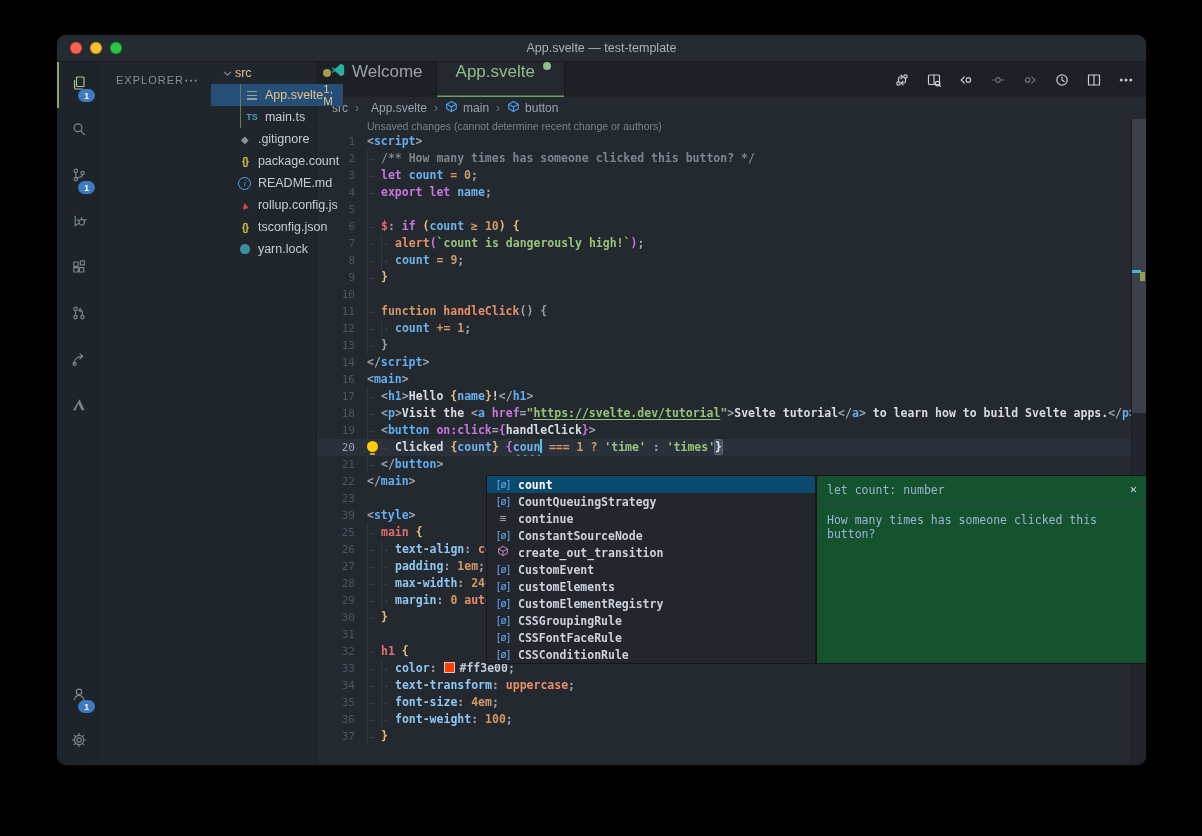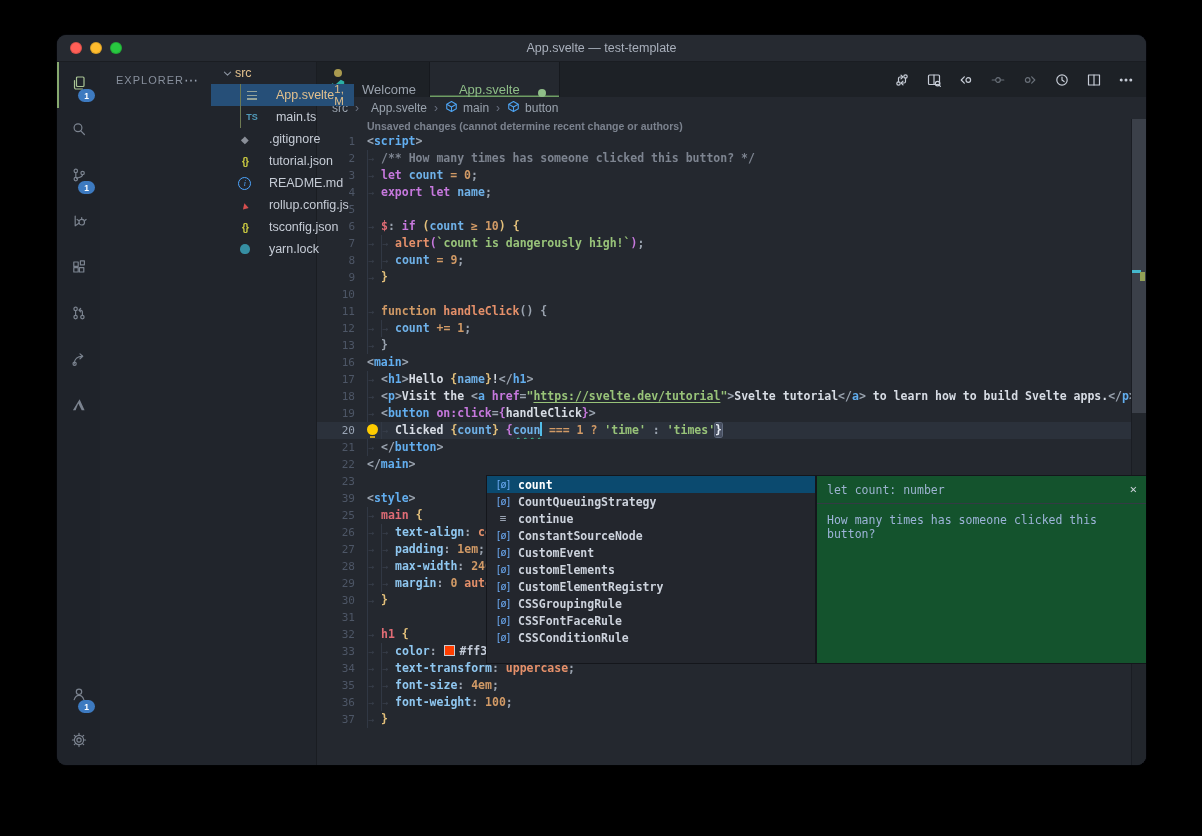--- a/index.html
+++ b/index.html
@@ -29,52 +29,52 @@
   .chev svg{width:11px;height:11px}
   .chev.down svg{transform:rotate(90deg)}
   .frow{height:22px;display:flex;align-items:center;font-size:12.5px;color:#c6ccd6;position:relative;}
   .frow.lvl0c{padding-left:10px;}
   .frow.lvl0f{padding-left:26px;}
   .frow.lvl1{padding-left:33px;}
   .frow.guide{background-image:linear-gradient(#6e7a52,#6e7a52);background-size:1px 22px;background-position:29px 0;background-repeat:no-repeat;}
   .frow.selected{background-color:#264f78;}
   .frow.mod{color:#e2c08d;}
   .frow.dim{color:#6e7681;}
-  .fi{width:16px;display:inline-flex;justify-content:center;align-items:flex-end;margin-right:16px;flex-shrink:0;}
+  .fi{width:16px;display:inline-flex;justify-content:center;align-items:flex-end;margin-right:5px;flex-shrink:0;}
   .i-lines{width:10px;height:9px;background:repeating-linear-gradient(to bottom,currentColor 0 1.5px,transparent 1.5px 3.6px);}
   .exp-svelte .i-lines{color:#94a39a}
   .i-ts{font-size:9px;font-weight:bold;color:#519aba;font-family:"Liberation Sans",sans-serif;}
   .i-git{color:#8a8f98;font-size:10px;}
   .i-br{color:#cbcb41;font-size:10px;font-weight:bold;letter-spacing:-1px;}
   .i-info{width:11px;height:11px;border:1px solid #4da6ff;border-radius:50%;color:#4da6ff;font-size:8px;font-style:italic;
     display:inline-flex;align-items:center;justify-content:center;font-family:"Liberation Serif",serif;}
   .i-roll{color:#d64f4f;font-size:10px;transform:rotate(-14deg);}
   .i-yarn{width:10px;height:10px;border-radius:50% 50% 45% 45%;background:#368fa3;}
   .fbadge{margin-left:auto;padding-right:10px;font-size:11.5px;color:#e2c08d;}
   .fdot{margin-left:auto;margin-right:12px;width:8px;height:8px;border-radius:50%;background:#a99a4f;}
   .sb-sp{flex:1}
   .sb-section{height:23px;display:flex;align-items:center;border-top:1px solid #2c313a;font-size:11px;font-weight:bold;
     letter-spacing:.3px;color:#9fa8b5;padding-left:6px;gap:2px;}
   
   .editorcol{flex:1;display:flex;flex-direction:column;min-width:0;background:#24282f;}
   .tabbar{height:35px;background:#1d2126;display:flex;align-items:stretch;flex-shrink:0;}
-  .tab{display:flex;align-items:flex-end;gap:16px;padding:0 13px;font-size:13px;color:#9aa2ad;background:#1d2126;border-right:1px solid #16191e;}
+  .tab{display:flex;align-items:flex-start;gap:6px;padding:0 13px;font-size:17px;color:#9aa2ad;background:#1d2126;border-right:1px solid #16191e;}
   .tab.active{background:#24282f;color:#8fbe88;box-shadow:inset 0 -1.5px 0 #6f9e64;}
   .tab .i-lines{color:#87b87f}
   .moddot{width:8px;height:8px;border-radius:50%;background:#8fbe88;margin-left:2px;}
   .toolbar{margin-left:auto;display:flex;align-items:center;gap:16px;padding-right:12px;color:#c6ccd6;}
   .tb-icon{width:16px;height:16px;display:inline-flex;}
   .tb-icon.dim{color:#697079;}
   .breadcrumbs{height:22px;display:flex;align-items:center;padding-left:15px;gap:7px;font-size:12px;color:#9aa3ae;flex-shrink:0;}
   .crumb{display:flex;align-items:center;gap:5px;}
   .crumb .i-lines{color:#8b9aa4}
   .crumb-sep{color:#697080;font-size:12px;}
   
   .codearea{flex:1;position:relative;overflow:hidden;font-family:"DejaVu Sans Mono","Liberation Mono",monospace;}
-  .annotation{height:14px;line-height:14px;margin-left:50px;font-family:"Liberation Sans",sans-serif;font-size:10.5px;color:#7b828e;font-weight:bold;}
+  .annotation{height:14px;line-height:14px;margin-left:50px;font-family:"Liberation Sans",sans-serif;font-size:10.5px;color:#7b828e;}
   .code-line{height:17px;line-height:17px;display:flex;white-space:pre;font-size:11.5px;font-weight:600;}
   .code-line.current{background:#2b313b;}
   .ln{width:38px;padding-right:12px;text-align:right;font-size:11px;font-weight:normal;color:#4d5666;flex-shrink:0;}
   .current .ln{color:#9aa5b5;}
   .lc{flex:1;overflow:hidden;}
   .tk-ind{display:inline-block;width:13px;height:17px;vertical-align:top;color:#39404c;border-left:1px solid #313844;
     font-size:10px;line-height:17px;overflow:hidden;font-weight:normal;}
   .tk-pun{color:#9aa3af}.tk-tag{color:#62aeef}.tk-kw{color:#c678dd}.tk-var{color:#6fb1e8}
   .tk-amb{color:#d19a66}.tk-num{color:#d19a66}.tk-str{color:#98c379}.tk-cmt{color:#7d8490}
   .tk-fn{color:#e5906a}.tk-txt{color:#d7dce4}.tk-bry{color:#e3c07b}.tk-brp{color:#c678dd}
@@ -228,21 +228,21 @@
           <div class="frow lvl0f">
             <span class="fi">
               <span class="i-git">◆</span>
             </span>
             <span class="flabel">.gitignore</span>
           </div>
           <div class="frow lvl0f">
             <span class="fi">
               <span class="i-br">{}</span>
             </span>
-            <span class="flabel">tutorial.json</span>
+            <span class="flabel">package.count</span>
           </div>
           <div class="frow lvl0f">
             <span class="fi">
               <span class="i-info">i</span>
             </span>
             <span class="flabel">README.md</span>
           </div>
           <div class="frow lvl0f">
             <span class="fi">
               <span class="i-roll">▲</span>
@@ -394,20 +394,21 @@
             <div class="code-line"><span class="ln">4</span><span class="lc"><span class="tk-ind">→</span><span class="tk-kw">export let </span><span class="tk-var">name</span><span class="tk-pun">;</span></span></div>
             <div class="code-line"><span class="ln">5</span><span class="lc"><span class="tk-ind"></span></span></div>
             <div class="code-line"><span class="ln">6</span><span class="lc"><span class="tk-ind">→</span><span class="tk-dol">$</span><span class="tk-pun">: </span><span class="tk-kw">if </span><span class="tk-bry">(</span><span class="tk-var">count</span><span class="tk-amb"> ≥ </span><span class="tk-num">10</span><span class="tk-bry">) </span><span class="tk-bry">{</span></span></div>
             <div class="code-line"><span class="ln">7</span><span class="lc"><span class="tk-ind">→</span><span class="tk-ind">→</span><span class="tk-fn">alert</span><span class="tk-brp">(</span><span class="tk-str">`count is dangerously high!`</span><span class="tk-brp">)</span><span class="tk-pun">;</span></span></div>
             <div class="code-line"><span class="ln">8</span><span class="lc"><span class="tk-ind">→</span><span class="tk-ind">→</span><span class="tk-var">count</span><span class="tk-amb"> = </span><span class="tk-num">9</span><span class="tk-pun">;</span></span></div>
             <div class="code-line"><span class="ln">9</span><span class="lc"><span class="tk-ind">→</span><span class="tk-bry">}</span></span></div>
             <div class="code-line"><span class="ln">10</span><span class="lc"><span class="tk-ind"></span></span></div>
             <div class="code-line"><span class="ln">11</span><span class="lc"><span class="tk-ind">→</span><span class="tk-amb">function </span><span class="tk-fn">handleClick</span><span class="tk-pun">() </span><span class="tk-pun">{</span></span></div>
             <div class="code-line"><span class="ln">12</span><span class="lc"><span class="tk-ind">→</span><span class="tk-ind">→</span><span class="tk-var">count</span><span class="tk-amb"> += </span><span class="tk-num">1</span><span class="tk-pun">;</span></span></div>
             <div class="code-line"><span class="ln">13</span><span class="lc"><span class="tk-ind">→</span><span class="tk-pun">}</span></span></div>
+            <div class="code-line"><span class="ln">14</span><span class="lc"><span class="tk-pun">&lt;/</span><span class="tk-tag">script</span><span class="tk-pun">&gt;</span></span></div>
             <div class="code-line"><span class="ln">16</span><span class="lc"><span class="tk-pun">&lt;</span><span class="tk-tag">main</span><span class="tk-pun">&gt;</span></span></div>
             <div class="code-line"><span class="ln">17</span><span class="lc"><span class="tk-ind">→</span><span class="tk-pun">&lt;</span><span class="tk-tag">h1</span><span class="tk-pun">&gt;</span><span class="tk-txt">Hello </span><span class="tk-bry">{</span><span class="tk-var">name</span><span class="tk-bry">}</span><span class="tk-txt">!</span><span class="tk-pun">&lt;/</span><span class="tk-tag">h1</span><span class="tk-pun">&gt;</span></span></div>
             <div class="code-line"><span class="ln">18</span><span class="lc"><span class="tk-ind">→</span><span class="tk-pun">&lt;</span><span class="tk-tag">p</span><span class="tk-pun">&gt;</span><span class="tk-txt">Visit the </span><span class="tk-pun">&lt;</span><span class="tk-tag">a</span><span class="tk-attr"> href</span><span class="tk-pun">=</span><span class="tk-str">"</span><span class="tk-link">https://svelte.dev/tutorial</span><span class="tk-str">"</span><span class="tk-pun">&gt;</span><span class="tk-txt">Svelte tutorial</span><span class="tk-pun">&lt;/</span><span class="tk-tag">a</span><span class="tk-pun">&gt;</span><span class="tk-txt"> to learn how to build Svelte apps.</span><span class="tk-pun">&lt;/</span><span class="tk-tag">p</span><span class="tk-pun">&gt;</span></span></div>
             <div class="code-line"><span class="ln">19</span><span class="lc"><span class="tk-ind">→</span><span class="tk-pun">&lt;</span><span class="tk-tag">button</span><span class="tk-attr"> on:click</span><span class="tk-pun">=</span><span class="tk-brp">{</span><span class="tk-txt">handleClick</span><span class="tk-brp">}</span><span class="tk-pun">&gt;</span></span></div>
             <div class="code-line current"><span class="ln">20</span><span class="lc"><span class="tk-bulb"></span><span class="tk-ind">→</span><span class="tk-txt">Clicked </span><span class="tk-bry">{</span><span class="tk-var">count</span><span class="tk-bry">}</span><span class="tk-txt"> </span><span class="tk-brp">{</span><span class="tk-var tk-sq">coun</span><span class="tk-cur"></span><span class="tk-amb"> === </span><span class="tk-num">1</span><span class="tk-amb"> ? </span><span class="tk-str">'time'</span><span class="tk-pun"> : </span><span class="tk-str">'times'</span><span class="tk-brm">}</span></span></div>
             <div class="code-line"><span class="ln">21</span><span class="lc"><span class="tk-ind">→</span><span class="tk-pun">&lt;/</span><span class="tk-tag">button</span><span class="tk-pun">&gt;</span></span></div>
             <div class="code-line"><span class="ln">22</span><span class="lc"><span class="tk-pun">&lt;/</span><span class="tk-tag">main</span><span class="tk-pun">&gt;</span></span></div>
             <div class="code-line"><span class="ln">23</span><span class="lc"></span></div>
             <div class="code-line"><span class="ln">39</span><span class="lc"><span class="tk-pun">&lt;</span><span class="tk-tag">style</span><span class="tk-pun">&gt;</span></span></div>
             <div class="code-line"><span class="ln">25</span><span class="lc"><span class="tk-ind">→</span><span class="tk-sel">main </span><span class="tk-bry">{</span></span></div>
@@ -444,20 +445,29 @@
               <span>continue</span>
             </div>
             <div class="sg-row">
               <span class="sg-icon">
                 <span class="sgi-var">[ø]</span>
               </span>
               <span>ConstantSourceNode</span>
             </div>
             <div class="sg-row">
               <span class="sg-icon">
+                <span class="sgi-mod"><svg viewBox="0 0 12 12" width="13" height="13" fill="none" stroke="#c586c0" stroke-width="1" stroke-linejoin="round">
+                    <path d="M6 1.4l4.4 2.5v4.2L6 10.6 1.6 8.1V3.9z"></path>
+                    <path d="M1.6 3.9L6 6.4l4.4-2.5M6 6.4v4.2"></path>
+                  </svg></span>
+              </span>
+              <span>create_out_transition</span>
+            </div>
+            <div class="sg-row">
+              <span class="sg-icon">
                 <span class="sgi-var">[ø]</span>
               </span>
               <span>CustomEvent</span>
             </div>
             <div class="sg-row">
               <span class="sg-icon">
                 <span class="sgi-var">[ø]</span>
               </span>
               <span>customElements</span>
             </div>

